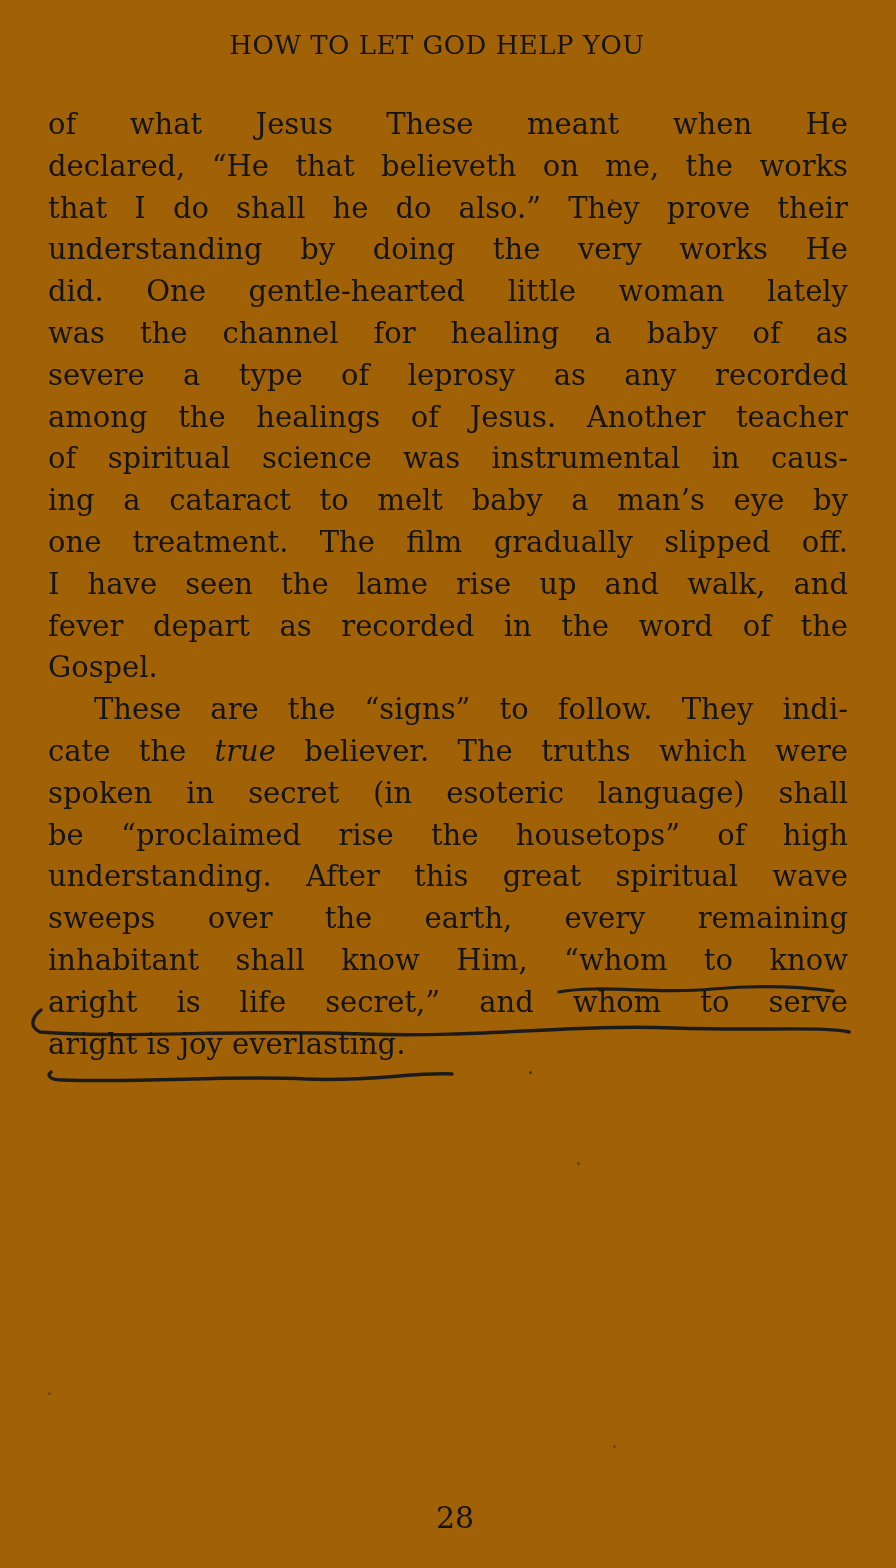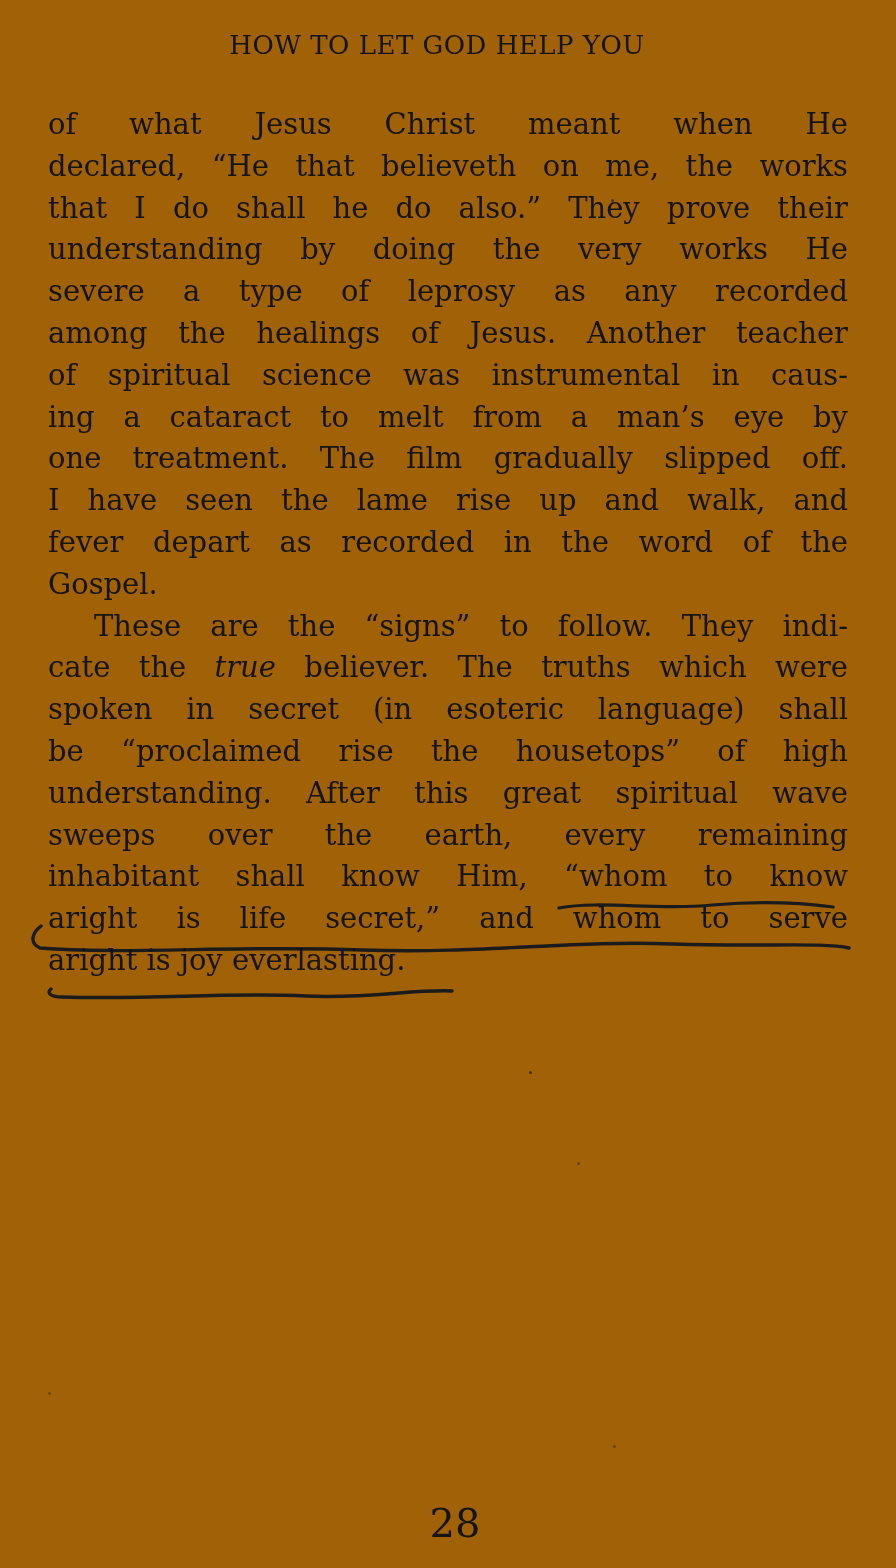--- a/index.html
+++ b/index.html
@@ -47,45 +47,47 @@
   }
   .pen path {
     fill:none;
     stroke:#1b1b1b;
     stroke-linecap:round;
   }
   .page-number {
     position:absolute;
     top:1500px; left:12px; right:30px;
     text-align:center;
-    font-size:40px;
+    font-size:30px;
     padding-left:32px;
   }
   .speck {
     position:absolute;
     background:#2a2a2a;
     border-radius:50%;
   }
 </style>
 </head>
 <body>
 
 <div class="page">
 
   <div class="title">HOW TO LET GOD HELP YOU</div>
 
   <div class="body-text">
-      <div class="line just"><span>of what Jesus Christ meant when He</span></div>
+      <div class="line just"><span>of what Jesus These meant when He</span></div>
       <div class="line just"><span>declared, “He that believeth on me, the works</span></div>
       <div class="line just"><span>that I do shall he do also.” They prove their</span></div>
       <div class="line just"><span>understanding by doing the very works He</span></div>
+      <div class="line just"><span>did. One gentle-hearted little woman lately</span></div>
+      <div class="line just"><span>was the channel for healing a baby of as</span></div>
       <div class="line just"><span>severe a type of leprosy as any recorded</span></div>
       <div class="line just"><span>among the healings of Jesus. Another teacher</span></div>
       <div class="line just"><span>of spiritual science was instrumental in caus-</span></div>
-      <div class="line just"><span>ing a cataract to melt from a man’s eye by</span></div>
+      <div class="line just"><span>ing a cataract to melt baby a man’s eye by</span></div>
       <div class="line just"><span>one treatment. The film gradually slipped off.</span></div>
       <div class="line just"><span>I have seen the lame rise up and walk, and</span></div>
       <div class="line just"><span>fever depart as recorded in the word of the</span></div>
       <div class="line"><span>Gospel.</span></div>
       <div class="line just indent"><span>These are the “signs” to follow. They indi-</span></div>
       <div class="line just"><span>cate the </span><span class="ital">true</span><span> believer. The truths which were</span></div>
       <div class="line just"><span>spoken in secret (in esoteric language) shall</span></div>
       <div class="line just"><span>be “proclaimed rise the housetops” of high</span></div>
       <div class="line just"><span>understanding. After this great spiritual wave</span></div>
       <div class="line just"><span>sweeps over the earth, every remaining</span></div>

